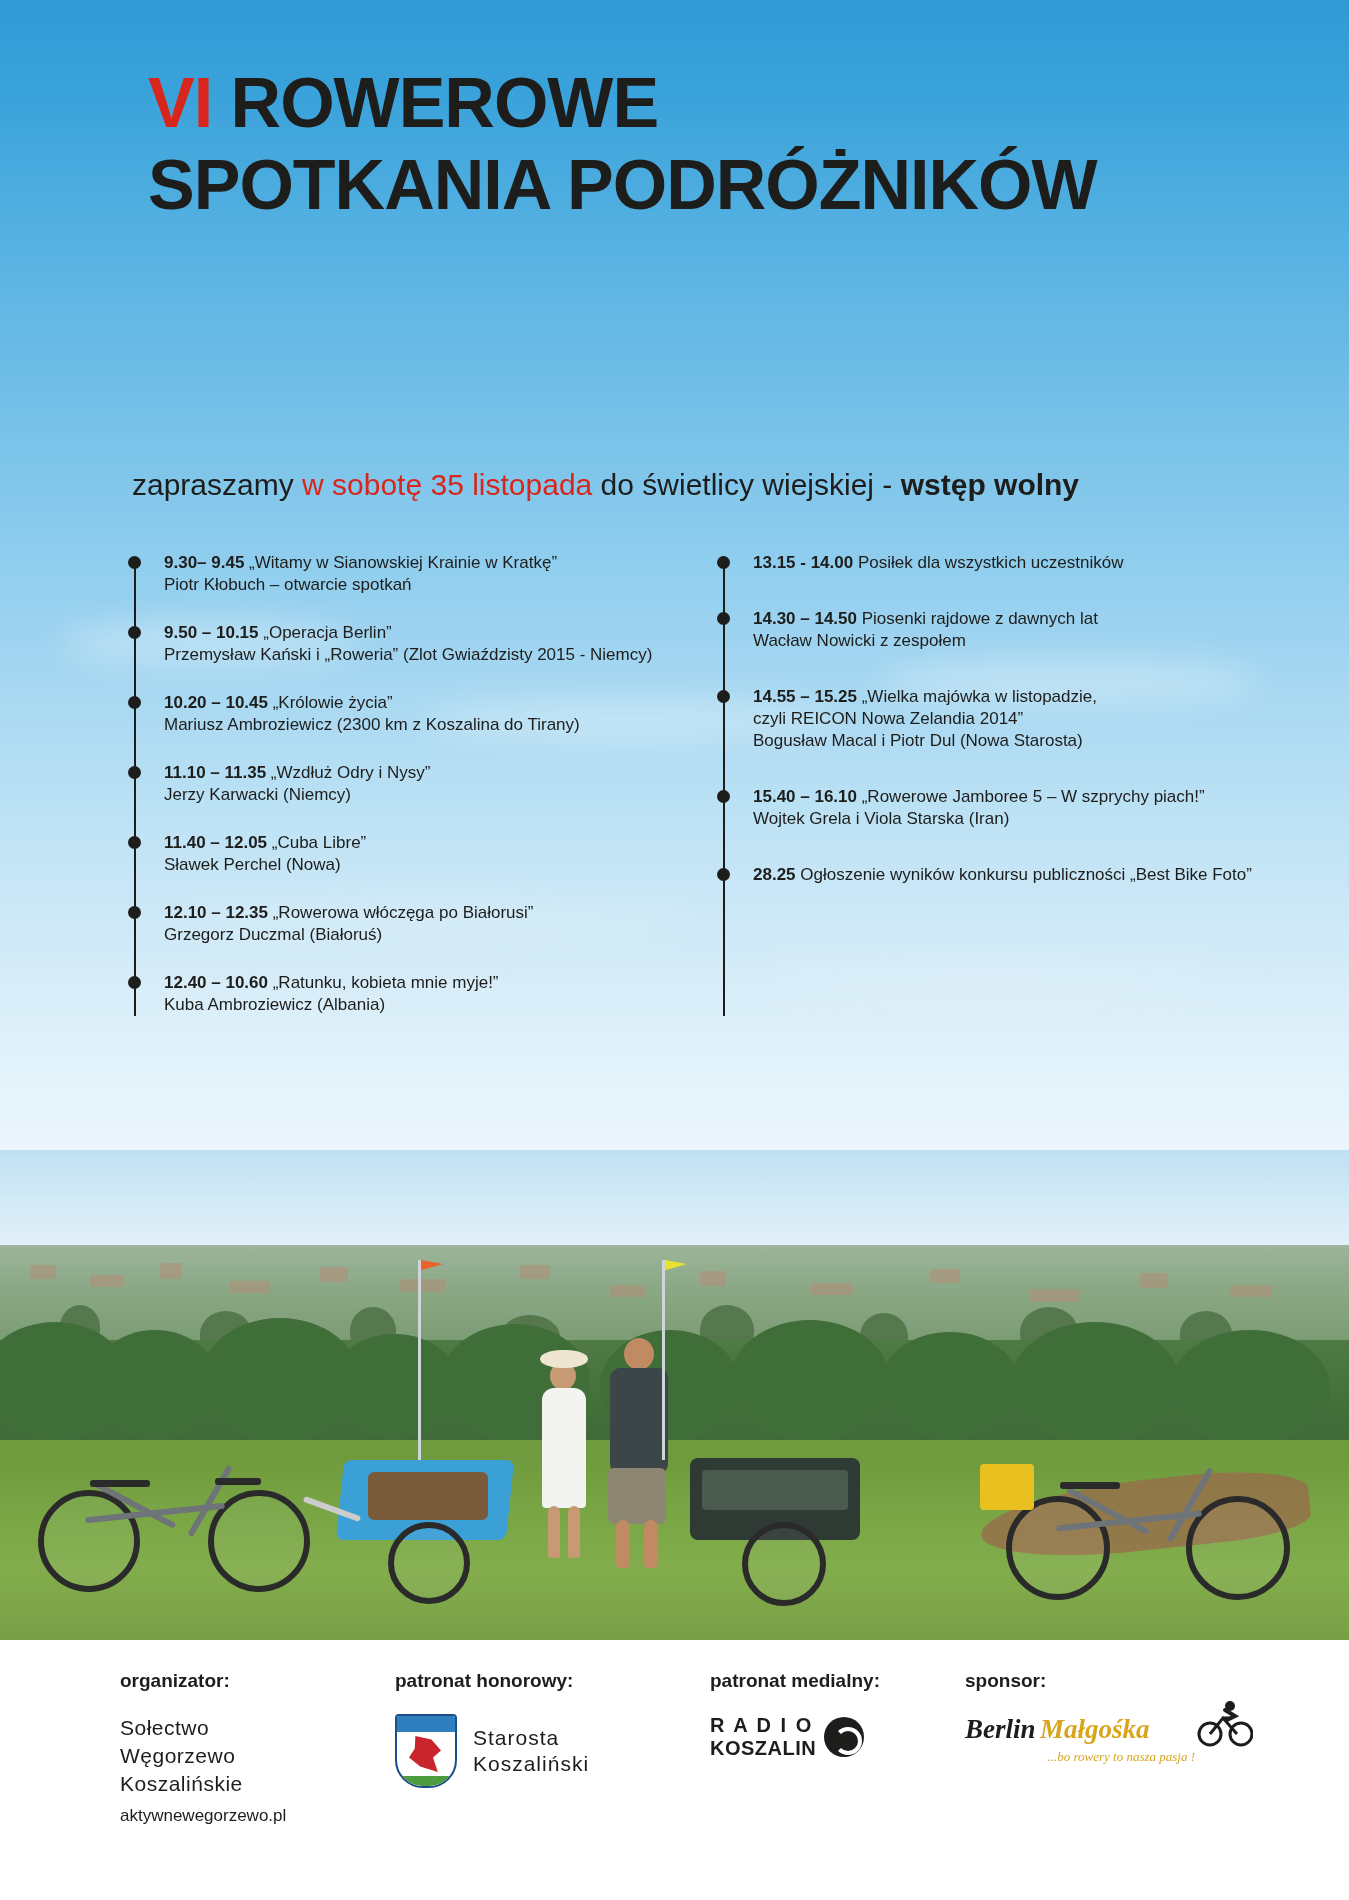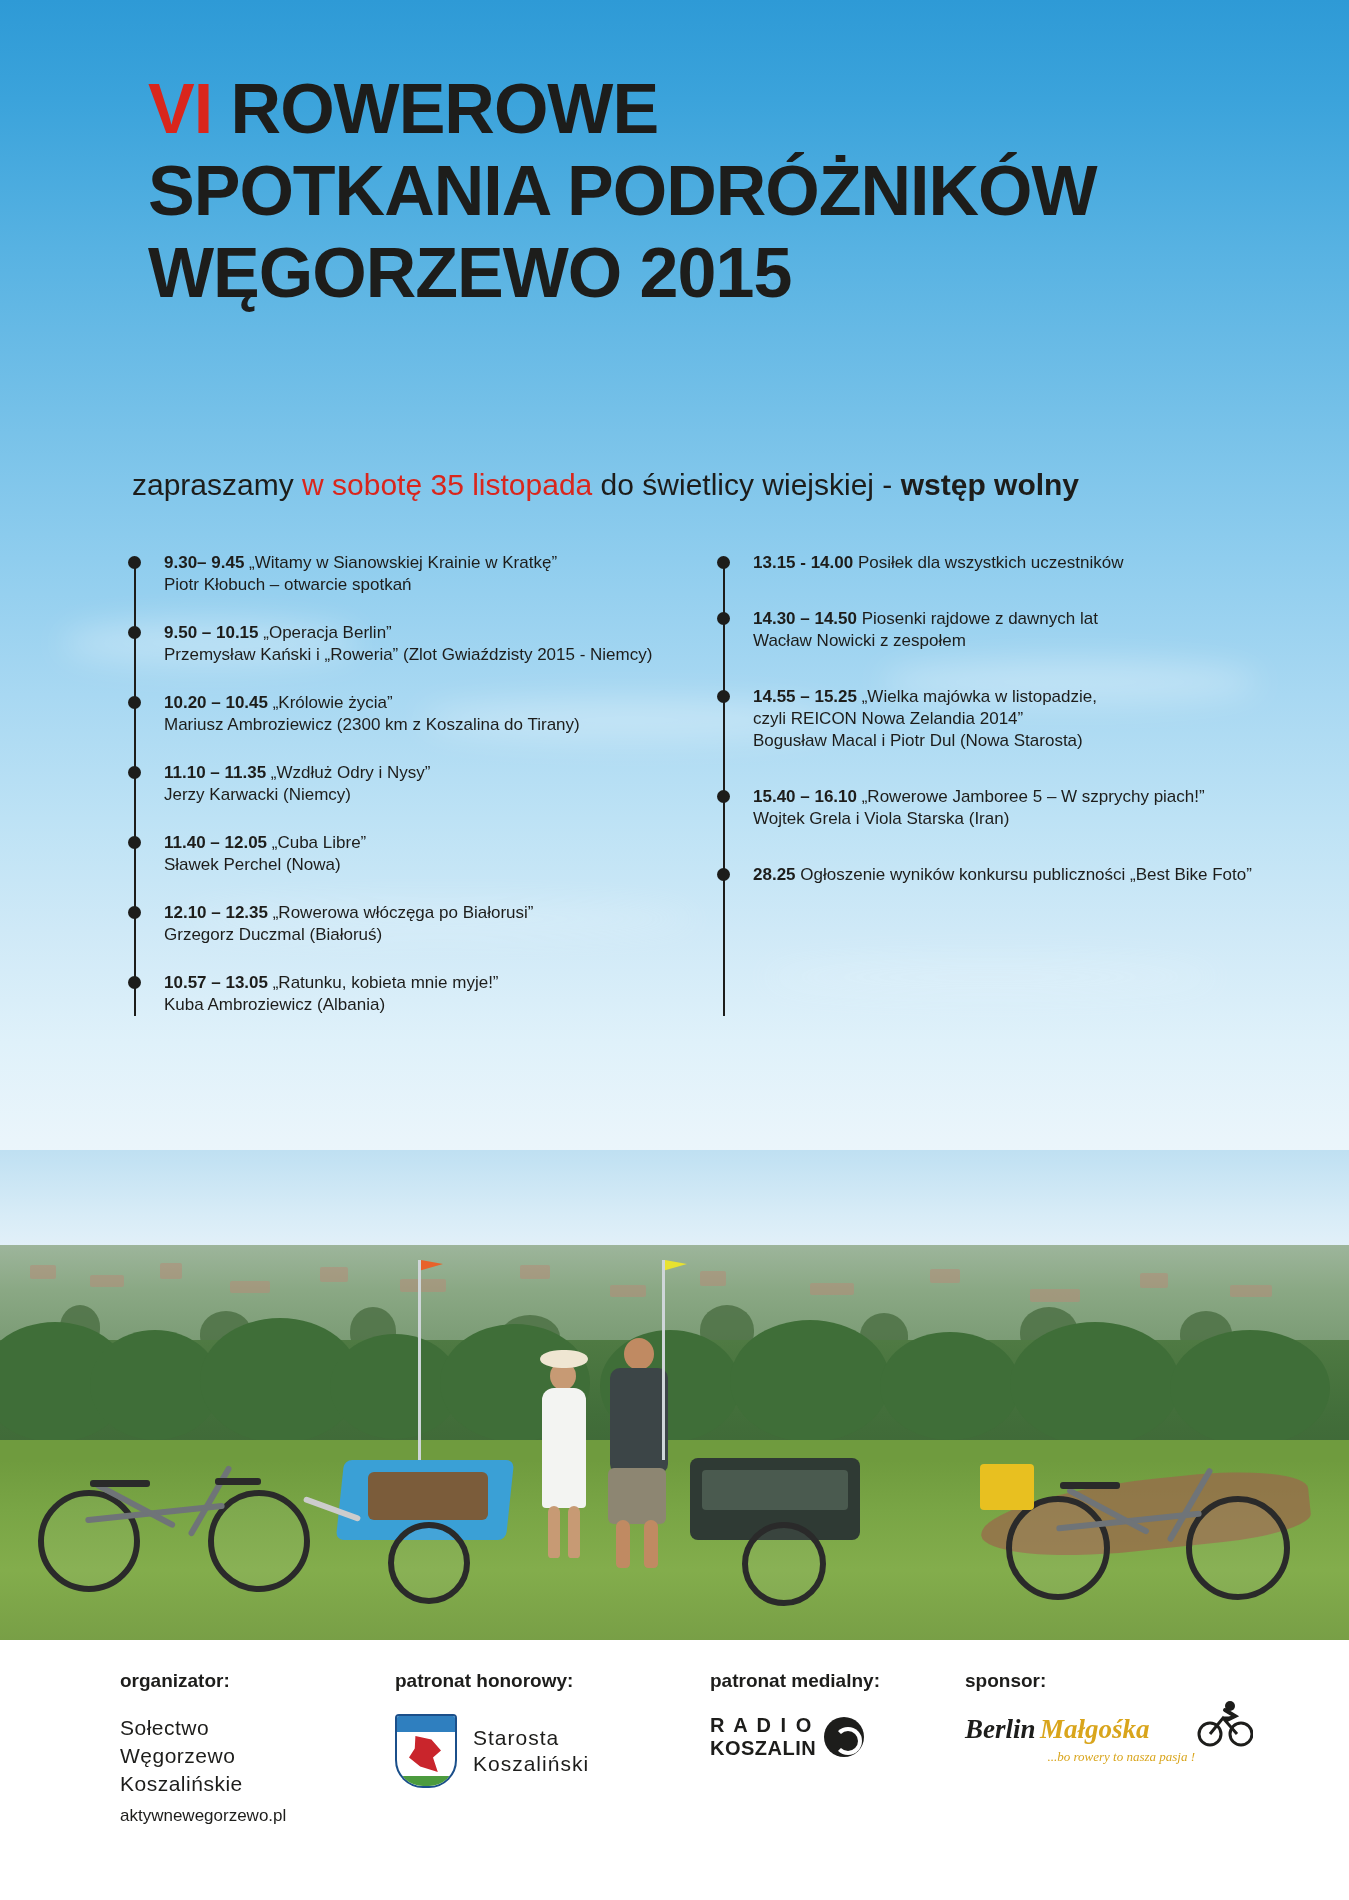--- a/index.html
+++ b/index.html
@@ -136,21 +136,21 @@
   .flag {
     position: absolute;
     width: 22px;
     height: 34px;
   }
 
   
   .title-block {
     position: absolute;
     left: 148px;
-    top: 68px;
+    top: 62px;
     width: 1120px;
   }
   .title-line {
     font-family: "Liberation Sans", sans-serif;
     font-weight: bold;
     font-size: 70px;
     line-height: 82px;
     letter-spacing: -1px;
     color: #1d1d1b;
     white-space: nowrap;
@@ -445,21 +445,20 @@
       <div class="trailer-box" style="left:-20px; top:26px; width:54px; height:46px; background:#e8c020; border-radius:4px;"></div>
       <div class="frame-bar" style="left:60px; top:44px; width:60px; background:#2a2a2a; height:7px;"></div>
     </div>
   </div>
 
   <div class="title-block">
     <div class="title-line">
       <span class="accent">VI</span><span> ROWEROWE</span>
     </div>
     <div class="title-line">SPOTKANIA PODRÓŻNIKÓW</div>
-    <div class="title-line">WĘGORZEWO 2015</div>
   </div>
 
   <div class="subtitle">
     <span>zapraszamy </span><span class="accent">w sobotę 35 listopada</span><span> do świetlicy wiejskiej - </span><span class="bold">wstęp wolny</span>
   </div>
 
   <div class="schedule">
 
     <div class="col col-left">
       <div class="timeline"></div>
@@ -495,21 +494,21 @@
       </div>
 
       <div class="item">
         <span class="dot"></span>
         <div class="line1"><span class="t">12.10 – 12.35</span><span>  „Rowerowa włóczęga po Białorusi”</span></div>
         <div class="line2">Grzegorz Duczmal (Białoruś)</div>
       </div>
 
       <div class="item">
         <span class="dot"></span>
-        <div class="line1"><span class="t">10.57 – 13.05</span><span>  „Ratunku, kobieta mnie myje!”</span></div>
+        <div class="line1"><span class="t">12.40 – 10.60</span><span>  „Ratunku, kobieta mnie myje!”</span></div>
         <div class="line2">Kuba Ambroziewicz (Albania)</div>
       </div>
     </div>
 
     <div class="col col-right">
       <div class="timeline"></div>
 
       <div class="item">
         <span class="dot"></span>
         <div class="line1"><span class="t">13.15 - 14.00</span><span>  Posiłek dla wszystkich uczestników</span></div>

